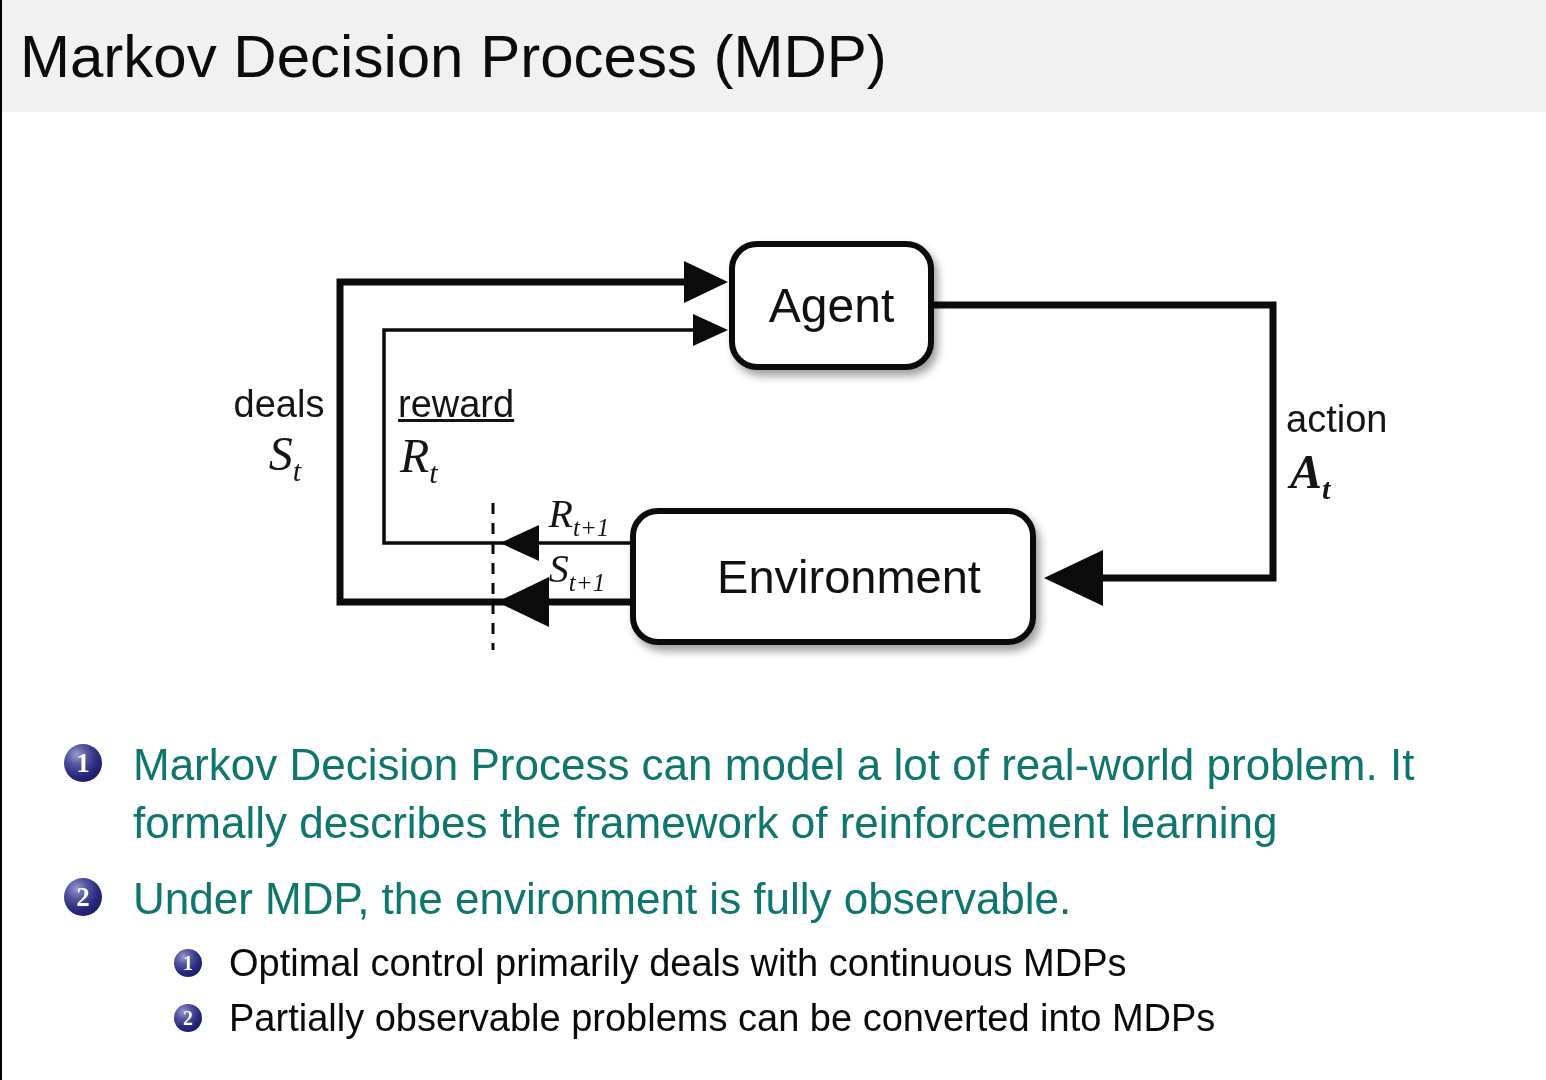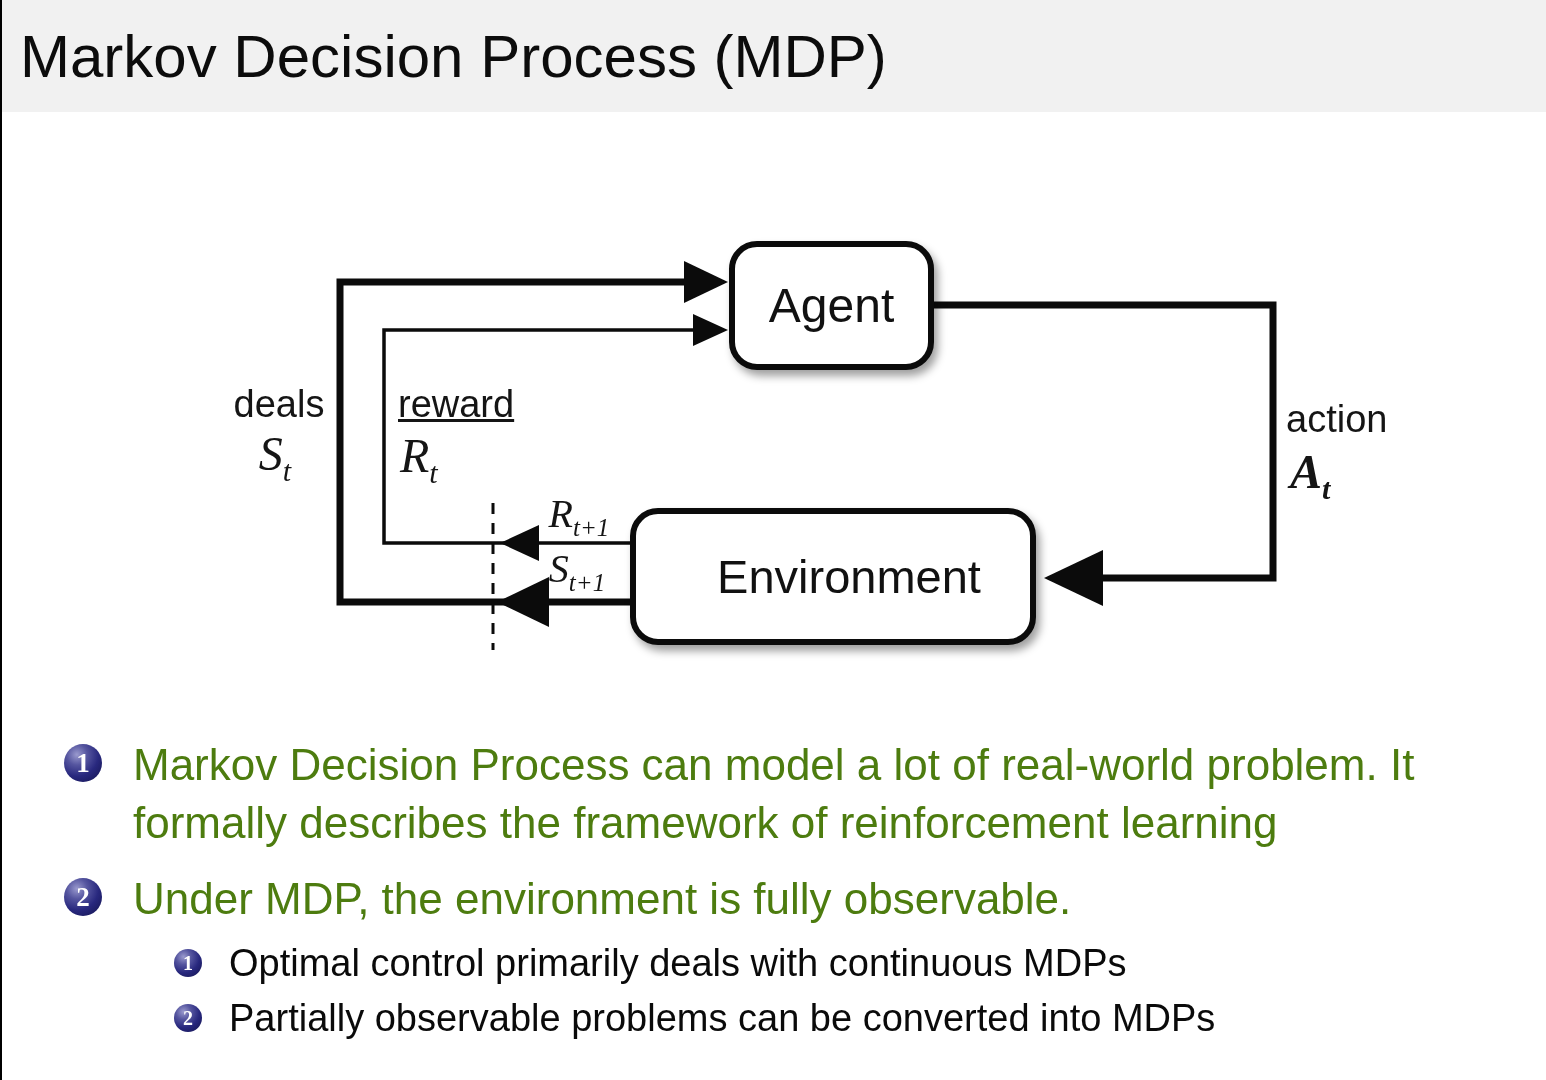--- a/index.html
+++ b/index.html
@@ -59,21 +59,21 @@
     color:#fff;
     font-family:"Liberation Serif", serif;font-weight:bold;
     font-size:27px;
     display:flex;align-items:center;justify-content:center;
     margin-top:8px;
   }
   .b-text{
     margin-left:31px;
     font-size:44px;line-height:58px;
     max-width:1380px;
-    color:#4d7c0f;
+    color:#0f766e;
   }
   .b-item2{margin-top:18px;}
   .sub-bullets{margin-left:110px;margin-top:12px;}
   .sb-item{display:flex;align-items:flex-start;margin-bottom:9px;}
   .ball.sub{width:28px;height:28px;font-size:20px;margin-top:9px;}
   .sb-text{margin-left:27px;font-size:38px;line-height:46px;color:#0a0a0a;}
 </style>
 </head>
 <body>
 
@@ -101,21 +101,21 @@
   </svg>
 
   <div class="node node-agent">
     <span class="node-label">Agent</span>
   </div>
   <div class="node node-env">
     <span class="node-label">Environment</span>
   </div>
 
   <div class="dlabel center" style="left:222px;top:385px;width:110px;">deals</div>
-  <div class="dmath center" style="left:218px;top:430px;width:110px;">
+  <div class="dmath center" style="left:228px;top:430px;width:110px;">
     <span>S</span><sub>t</sub>
   </div>
 
   <div class="dlabel" style="left:396px;top:385px;text-decoration:underline;">reward</div>
   <div class="dmath" style="left:398px;top:432px;">
     <span>R</span><sub>t</sub>
   </div>
 
   <div class="dmath small center" style="left:518px;top:494px;width:118px;">
     <span>R</span><sub>t+1</sub>

